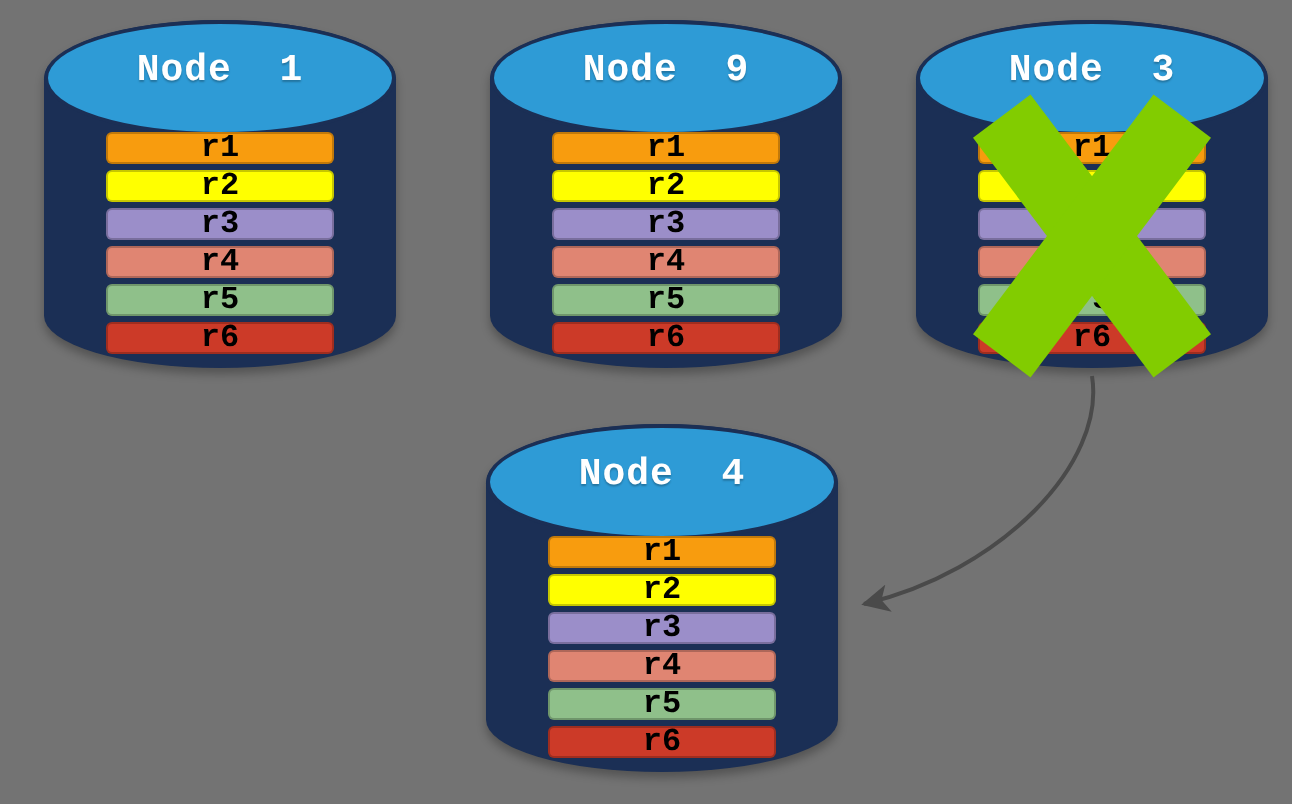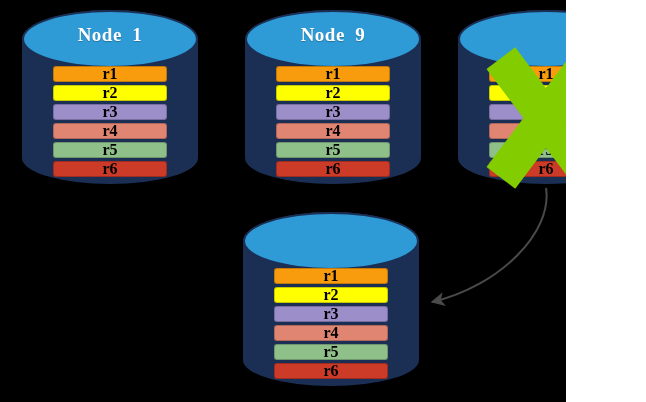--- a/index.html
+++ b/index.html
@@ -2,25 +2,25 @@
 <html><head>
 <meta charset="utf-8">
 <style>
   html, body {
     margin: 0;
     padding: 0;
     background: #ffffff;
   }
   #canvas {
     position: relative;
-    width: 566px;
+    width: 646px;
     height: 402px;
-    background: #000000;
+    background: #737373;
     overflow: hidden;
-    font-family: Liberation Serif, serif;
+    font-family: Liberation Mono, monospace;
   }
 
   
   .node {
     position: absolute;
   }
   .node-body {
     position: absolute;
     left: 0;
     top: 0;
@@ -133,37 +133,39 @@
         <div class="row-bar" style="left: 31px; width: 114px; top: 94px; background: rgb(155, 142, 201);">r3</div>
         <div class="row-bar" style="left: 31px; width: 114px; top: 113px; background: rgb(224, 133, 114);">r4</div>
         <div class="row-bar" style="left: 31px; width: 114px; top: 132px; background: rgb(143, 192, 138);">r5</div>
         <div class="row-bar" style="left: 31px; width: 114px; top: 151px; background: rgb(204, 58, 40);">r6</div>
       </div>
   </div>
 
   <div class="node" id="node-3" style="left: 458px; top: 10px; width: 176px; height: 174px;">
     <div class="node-body"></div>
     <div class="node-top"></div>
+    <div class="node-title">Node  3</div>
     <div class="rows">
         <div class="row-bar" style="left: 31px; width: 114px; top: 56px; background: rgb(248, 156, 14);">r1</div>
         <div class="row-bar" style="left: 31px; width: 114px; top: 75px; background: rgb(255, 255, 0);">r2</div>
         <div class="row-bar" style="left: 31px; width: 114px; top: 94px; background: rgb(155, 142, 201);">r3</div>
         <div class="row-bar" style="left: 31px; width: 114px; top: 113px; background: rgb(224, 133, 114);">r4</div>
         <div class="row-bar" style="left: 31px; width: 114px; top: 132px; background: rgb(143, 192, 138);">r5</div>
         <div class="row-bar" style="left: 31px; width: 114px; top: 151px; background: rgb(204, 58, 40);">r6</div>
       </div>
     <div class="x-mark" id="x-mark" style="left: 32px; top: 52px; width: 112px; height: 112px;">
       <div class="x-bar a" style="background: rgb(130, 204, 0);"></div>
       <div class="x-bar b" style="background: rgb(130, 204, 0);"></div>
     </div>
   </div>
 
   <div class="node" id="node-4" style="left: 243px; top: 212px; width: 176px; height: 174px;">
     <div class="node-body"></div>
     <div class="node-top"></div>
+    <div class="node-title">Node  4</div>
     <div class="rows">
         <div class="row-bar" style="left: 31px; width: 114px; top: 56px; background: rgb(248, 156, 14);">r1</div>
         <div class="row-bar" style="left: 31px; width: 114px; top: 75px; background: rgb(255, 255, 0);">r2</div>
         <div class="row-bar" style="left: 31px; width: 114px; top: 94px; background: rgb(155, 142, 201);">r3</div>
         <div class="row-bar" style="left: 31px; width: 114px; top: 113px; background: rgb(224, 133, 114);">r4</div>
         <div class="row-bar" style="left: 31px; width: 114px; top: 132px; background: rgb(143, 192, 138);">r5</div>
         <div class="row-bar" style="left: 31px; width: 114px; top: 151px; background: rgb(204, 58, 40);">r6</div>
       </div>
   </div>
 

